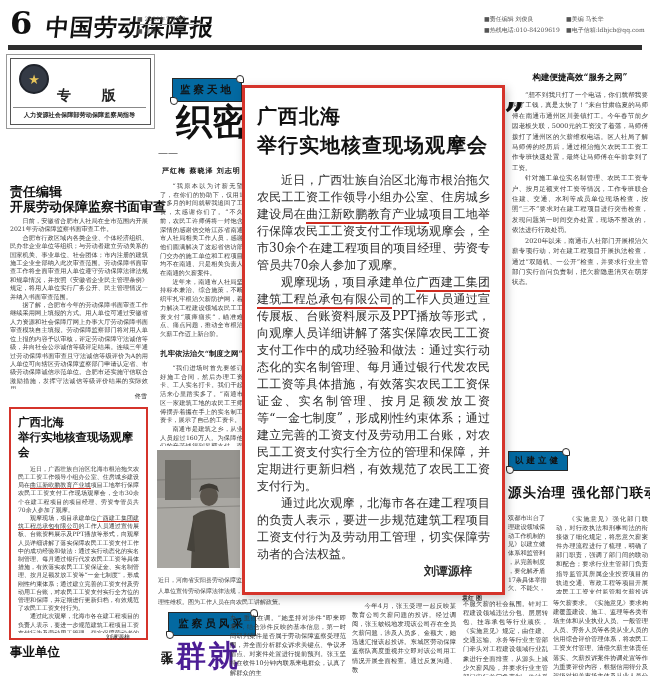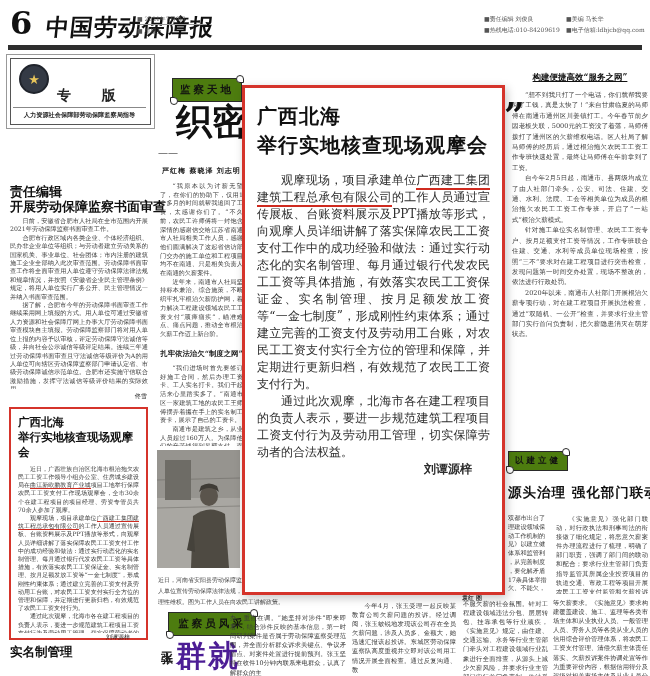--- a/index.html
+++ b/index.html
@@ -15,21 +15,21 @@
   .hmeta{font-size:6px;color:#555;line-height:1.9;}
   .hrule{background:#2e2e2e;height:5px;}
   
   .mastbox{border:1px solid #555;box-shadow:0 0 0 3px #fff,0 0 0 4px #999;background:#fff;}
   .mast-title{color:#b5201e;font-size:15px;font-weight:bold;letter-spacing:1px;}
   .mast-ed{font-size:14px;font-weight:bold;letter-spacing:13px;color:#222;}
   .mast-foot{font-size:6.2px;font-weight:bold;color:#222;text-align:center;border-top:1px solid #888;padding-top:3px;}
   .emblem{width:26px;height:26px;border-radius:50%;background:#343a45;color:#e8c55a;
           display:flex;align-items:center;justify-content:center;font-size:13px;border:2px solid #20242c;}
   
-  .scroll-box{border:1.3px solid #2a2a2a;background:#4d7c0f;text-align:center;font-weight:bold;color:#111;
+  .scroll-box{border:1.3px solid #2a2a2a;background:#0369a1;text-align:center;font-weight:bold;color:#111;
               display:flex;align-items:center;justify-content:center;letter-spacing:3px;position:absolute;}
   .scroll-box:before{content:"";position:absolute;right:-3px;top:-4px;width:6px;height:6px;background:#fff;border:1px solid #2a2a2a;border-radius:50% 50% 0 50%;}
   .scroll-box:after{content:"";position:absolute;left:-3px;bottom:-4px;width:6px;height:6px;background:#fff;border:1px solid #2a2a2a;border-radius:0 50% 50% 50%;}
   .t-title{font-weight:bold;color:#111;line-height:1.3;}
   .sig{text-align:right;padding-right:1.5em;margin:0;}
   .redbox{border:2px solid #d5342b;background:#fff;box-sizing:border-box;padding:6px 7px;}
   .ru{border-bottom:2px solid #cf2b20;padding-bottom:1px;}
   .ru-s{border-bottom:1px solid #cf2b20;}
   
   .popup{border:3px solid #d5342b;background:#fff;box-sizing:border-box;padding:12px 12px;
@@ -84,21 +84,21 @@
     <div class="t-title" style="font-size:11.5px;">广西北海</div>
     <div class="t-title" style="font-size:11.5px;margin-bottom:5px;">举行实地核查现场观摩会</div>
     <div class="tx" style="font-size:6px;line-height:8.2px;height:168px;">
       <p class="pp"><span>近日，广西壮族自治区北海市根治拖欠农民工工资工作领导小组办公室、住房城乡建设局在</span><span class="ru-s">曲江新欧鹏教育产业城</span><span>项目工地举行保障农民工工资支付工作现场观摩会，全市30余个在建工程项目的项目经理、劳资专管员共70余人参加了观摩。</span></p>
       <p class="pp"><span>观摩现场，项目承建单位</span><span class="ru-s">广西建工集团建筑工程总承包有限公司</span><span>的工作人员通过宣传展板、台账资料展示及PPT播放等形式，向观摩人员详细讲解了落实保障农民工工资支付工作中的成功经验和做法：通过实行动态化的实名制管理、每月通过银行代发农民工工资等具体措施，有效落实农民工工资保证金、实名制管理、按月足额发放工资等“一金七制度”，形成刚性约束体系；通过建立完善的工资支付及劳动用工台账，对农民工工资支付实行全方位的管理和保障，并定期进行更新归档，有效规范了农民工工资支付行为。</span></p>
       <p class="pp">通过此次观摩，北海市各在建工程项目的负责人表示，要进一步规范建筑工程项目工资支付行为及劳动用工管理，切实保障劳动者的合法权益。</p>
     </div>
     <p class="sig" style="font-size:6px;">刘谭源梓</p>
   </div>
 
-  <div class="abs t-title" style="left:10px;top:644px;font-size:12.5px;">实名制管理</div>
+  <div class="abs t-title" style="left:10px;top:644px;font-size:12.5px;">事业单位</div>
   <div class="abs t-title" style="left:10px;top:660px;font-size:12.5px;margin-top:24px;">出实招保障农牧民工工资支付</div>
 
   <div class="scroll-box" style="left:172px;top:78px;width:68px;height:22px;font-size:10.5px;">监察天地</div>
   <div class="abs headfrag" style="left:176px;top:98px;font-size:36px;">织密“</div>
   <div class="abs headfrag" style="left:504px;top:94px;font-size:36px;">”</div>
   <div class="abs" style="left:158px;top:147px;font-size:10px;color:#333;">——</div>
   <div class="abs b" style="left:162px;top:166px;font-size:7px;letter-spacing:1px;color:#222;">严红梅 蔡晓泽 刘志明</div>
 
   <div class="abs tx" style="left:160px;top:182px;width:83px;height:162px;font-size:6.2px;line-height:8.7px;">
     <p class="pp">“我原本以为讨薪无望了，在你们的协助下，仅用1个多月的时间就帮我追回了工资，太感谢你们了。”不久前，农民工许师傅将一封饱含深情的感谢信交给江苏省南通市人社局相关工作人员，感谢他们圆满解决了这起省信访部门交办的施工单位和工程项目均不在南通、只是相关负责人在南通的欠薪案件。</p>
@@ -129,24 +129,23 @@
 
   <div class="scroll-box" style="left:168px;top:612px;width:86px;height:22px;font-size:10.5px;">监察员风采</div>
   <div class="abs b vert" style="left:158px;top:642px;height:34px;font-size:12px;">张玉</div>
   <div class="abs b" style="left:176px;top:636px;font-size:30px;letter-spacing:2px;color:#4c1d95;">群就</div>
 
   <div class="abs tx" style="left:230px;top:613px;width:116px;height:63px;font-size:6.3px;line-height:9.1px;">办、重点在调。”她坚持对涉件“即来即看”，结合涉件反映的基本信息，第一时间研判案件是否属于劳动保障监察受理范围，并全面分析群众诉求关键点、争议矛盾点、对案件处置进行提前预判。张玉坚持在收件10分钟内联系来电群众，认真了解群众的主</div>
   <div class="abs tx" style="left:352px;top:601px;width:104px;height:75px;font-size:6.3px;line-height:9.1px;">
       <p class="pp">今年4月，张玉受理一起反映某教育公司欠薪问题的投诉。经过调阅，张玉敏锐地发现该公司存在全员欠薪问题，涉及人员多、金额大，她迅速汇报该起投诉。东城区劳动保障监察队高度重视并立即对该公司用工情况开展全面检查。通过反复沟通、教</p>
     </div>
 
-  <div class="abs b" style="left:512px;top:72px;width:136px;text-align:center;font-size:8.5px;color:#111;text-decoration:underline;">构建便捷高效“服务之网”</div>
+  <div class="abs b" style="left:512px;top:72px;width:136px;text-align:center;font-size:8.5px;color:#111;">构建便捷高效“服务之网”</div>
   <div class="abs tx" style="left:512px;top:90px;width:136px;height:356px;font-size:6.5px;line-height:10.4px;">
     <p class="pp">“想不到我只打了一个电话，你们就帮我要回了工钱，真是太快了！”来自甘肃临夏的马师傅在南通市通州区川姜镇打工。今年春节前夕因老板失联，5000元的工资没了着落，马师傅拨打了通州区的欠薪维权电话。区人社局了解马师傅的经历后，通过根治拖欠农民工工资工作专班快速处置，最终让马师傅在年前拿到了工资。</p>
-    <p class="pp">自今年2月5日起，南通市、县两级均成立了由人社部门牵头，公安、司法、住建、交通、水利、法院、工会等相关单位为成员的根治拖欠农民工工资工作专班，开启了“一站式”根治欠薪模式。</p>
     <p class="pp">针对施工单位实名制管理、农民工工资专户、按月足额支付工资等情况，工作专班联合住建、交通、水利等成员单位现场检查，按照“三不”要求对在建工程项目进行突击检查，发现问题第一时间交办处置，现场不整改的，依法进行行政处罚。</p>
     <p class="pp">2020年以来，南通市人社部门开展根治欠薪专项行动，对在建工程项目开展执法检查，通过“双随机、一公开”检查，并要求行业主管部门实行首问负责制，把欠薪隐患消灭在萌芽状态。</p>
   </div>
   <div class="scroll-box" style="left:508px;top:451px;width:58px;height:18px;font-size:8.5px;">以建立健</div>
   <div class="abs b" style="left:508px;top:484px;width:142px;font-size:13.5px;letter-spacing:1px;color:#111;white-space:nowrap;">源头治理 强化部门联动</div>
   <div class="abs tx preline" style="left:508px;top:514px;width:42px;height:80px;font-size:6.2px;line-height:8.8px;text-align:left;">双都市出台了
 理建设领域保
 动工作机制的
 见》以建立健
 体系和监管利
@@ -159,19 +158,20 @@
     </div>
   <div class="abs tx" style="left:463px;top:599px;width:85px;height:77px;font-size:6.3px;line-height:9.1px;">不服欠薪的社会氛围。针对工程建设领域违法分包、层层转包、挂靠承包等行业顽疾，《实施意见》规定，由住建、交通运输、水务等行业主管部门牵头对工程建设领域行业乱象进行全面排查，从源头上减少欠薪风险，并要求行业主管部门实行首问负责制，依法受理和处理本行业农民工欠薪投诉案件。投诉受理部门要建立台账，进行实名登记，按照“一案一</div>
   <div class="abs tx" style="left:553px;top:598px;width:95px;height:78px;font-size:6.3px;line-height:9.1px;">等欠薪要求。《实施意见》要求构建覆盖建设、施工、监理等各类市场主体和从业执业人员、一般管理人员、劳务人员等各类从业人员的信用综合评价管理体系，将农民工工资支付管理、清偿欠薪主体责任落实、欠薪投诉案件协调处置等作为重要评价内容，根据信用得分及评级对相关市场主体及从业人员分级分类，与招投标、行业准入、工程担保</div>
 
   <div class="abs popup" style="left:242px;top:85px;width:263px;height:510px;">
     <div class="popup-title">
       <div>广西北海</div>
       <div>举行实地核查现场观摩会</div>
     </div>
     <div class="tx">
+      <p class="pp"><span>近日，广西壮族自治区北海市根治拖欠农民工工资工作领导小组办公室、住房城乡建设局在</span><span class="ru">曲江新欧鹏教育产业城</span><span>项目工地举行保障农民工工资支付工作现场观摩会，全市30余个在建工程项目的项目经理、劳资专管员共70余人参加了观摩。</span></p>
       <p class="pp"><span>观摩现场，项目承建单位</span><span class="ru">广西建工集团建筑工程总承包有限公司</span><span>的工作人员通过宣传展板、台账资料展示及PPT播放等形式，向观摩人员详细讲解了落实保障农民工工资支付工作中的成功经验和做法：通过实行动态化的实名制管理、每月通过银行代发农民工工资等具体措施，有效落实农民工工资保证金、实名制管理、按月足额发放工资等“一金七制度”，形成刚性约束体系；通过建立完善的工资支付及劳动用工台账，对农民工工资支付实行全方位的管理和保障，并定期进行更新归档，有效规范了农民工工资支付行为。</span></p>
       <p class="pp">通过此次观摩，北海市各在建工程项目的负责人表示，要进一步规范建筑工程项目工资支付行为及劳动用工管理，切实保障劳动者的合法权益。</p>
       <p class="sig b">刘谭源梓</p>
     </div>
   </div>
 
 </div>
 
 </body></html>

